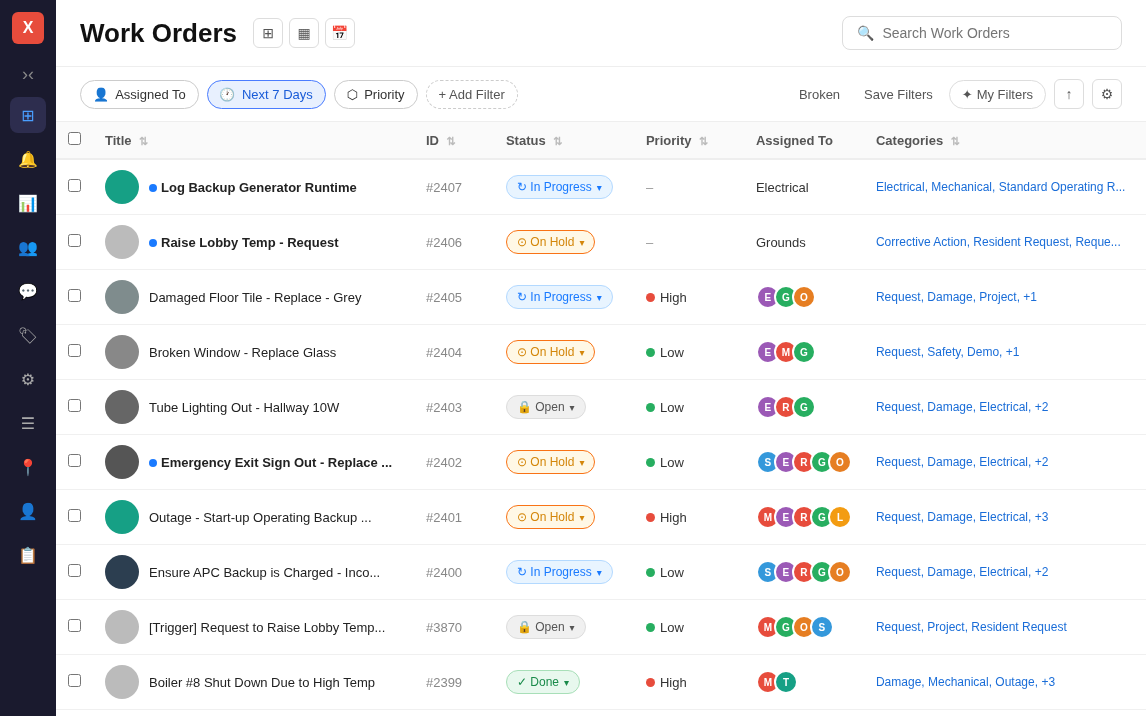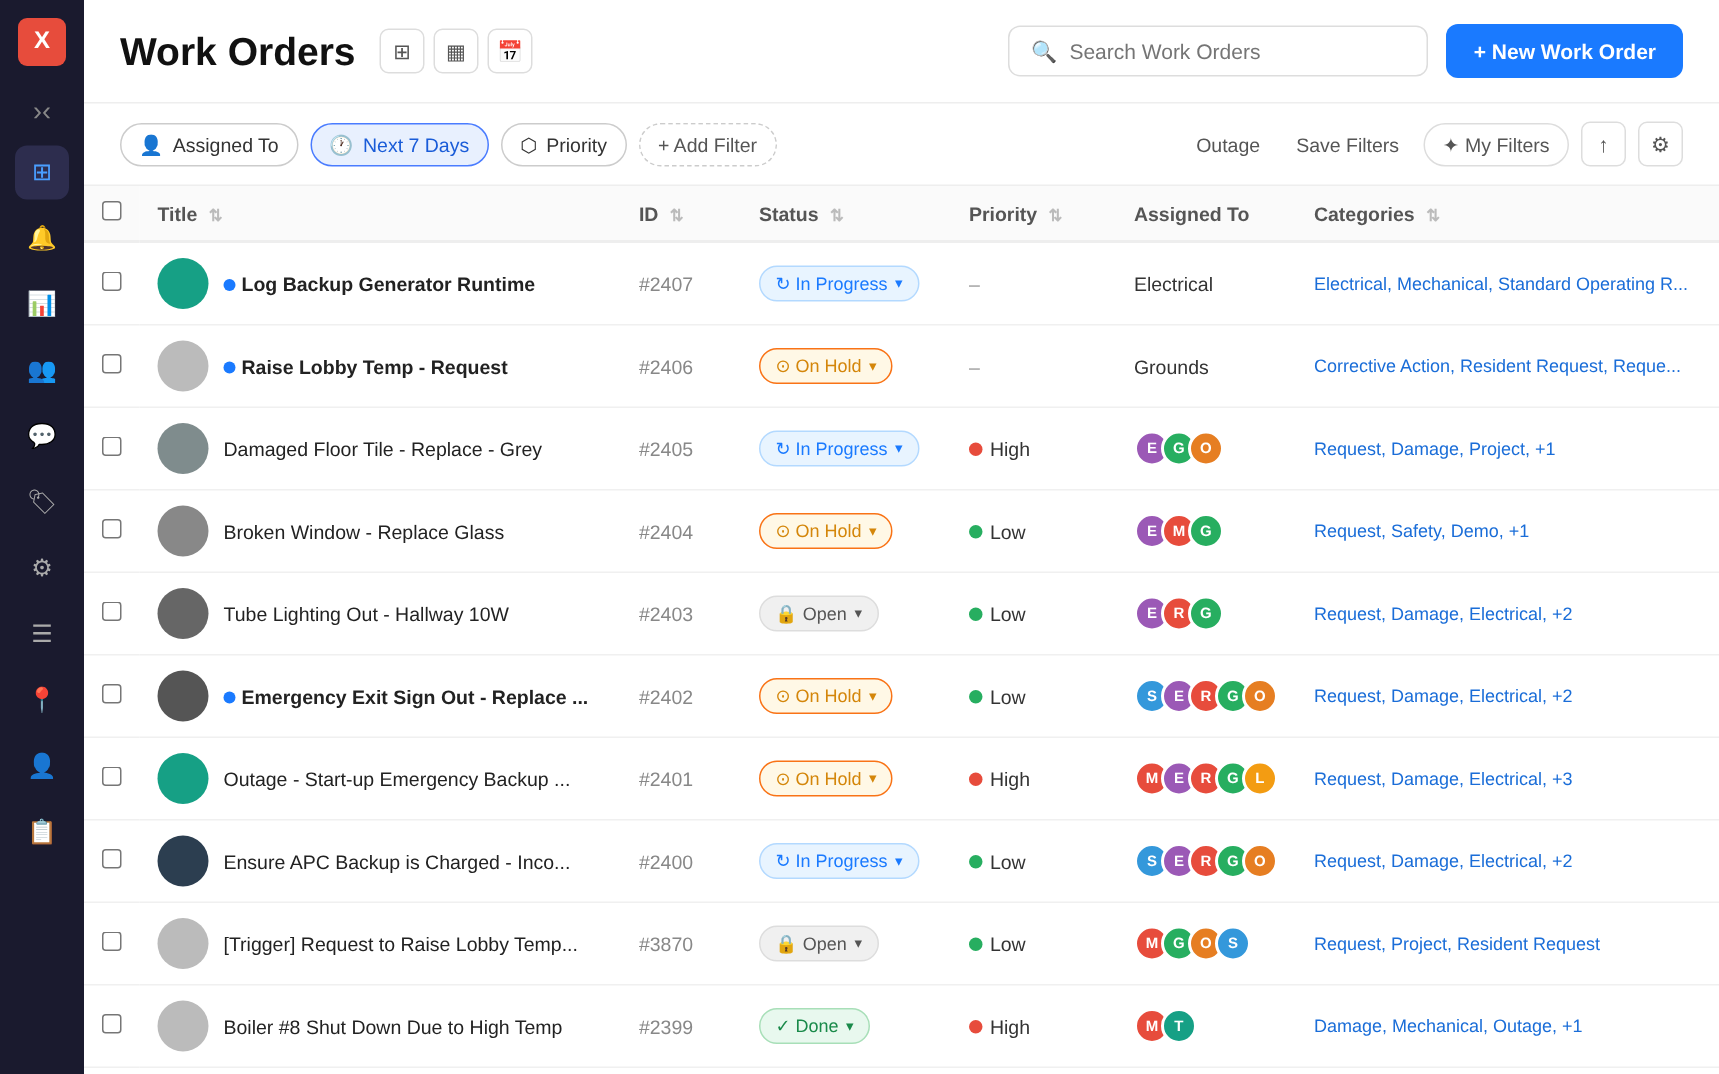--- a/index.html
+++ b/index.html
@@ -110,39 +110,38 @@
     <div class="view-icons">
       <button class="view-icon-btn">⊞</button>
       <button class="view-icon-btn">▦</button>
       <button class="view-icon-btn">📅</button>
     </div>
     <div class="spacer"></div>
     <div class="search-bar">
       <span>🔍</span>
       <input type="text" placeholder="Search Work Orders" style="">
     </div>
-    <button class="new-order-btn">+ New Work Order</button>
   </div>
 
   <div class="filters">
     <div class="filter-chip">
       <span>👤</span>
       <span>Assigned To</span>
     </div>
     <div class="filter-chip active">
       <span>🕐</span>
       <span>Next 7 Days</span>
     </div>
     <div class="filter-chip">
       <span>⬡</span>
       <span>Priority</span>
     </div>
     <button class="add-filter-btn">+ Add Filter</button>
     <div class="filter-actions">
-      <button>Outage</button>
+      <button>Broken</button>
       <button>Save Filters</button>
       <button class="my-filters-btn">
         <span>✦</span>
         <span>My Filters</span>
       </button>
       <div class="icon-btn">↑</div>
       <div class="icon-btn">⚙</div>
     </div>
   </div>
 
@@ -270,21 +269,21 @@
                 <div class="assigned-avatar av-o">O</div>
               </div>
             </td>
             <td class="categories">Request, Damage, Electrical, +2</td>
           </tr>
           <tr>
             <td class="checkbox-cell"><input type="checkbox" style=""></td>
             <td>
               <div class="title-cell">
     <div class="avatar-img" style="background:#16a085"></div>
-    <span class="title-text ">Outage - Start-up Emergency Backup ...</span>
+    <span class="title-text ">Outage - Start-up Operating Backup ...</span>
   </div>
             </td>
             <td style="color: rgb(136, 136, 136);">#2401</td>
             <td><span class="status-badge status-on-hold">⊙ On Hold <span style="font-size:10px">▾</span></span></td>
             <td><span><span class="priority-dot priority-high"></span>High</span></td>
             <td>
               <div class="assigned-avatars">
                 <div class="assigned-avatar av-m">M</div>
                 <div class="assigned-avatar av-e">E</div>
                 <div class="assigned-avatar av-r">R</div>
@@ -347,19 +346,19 @@
             </td>
             <td style="color: rgb(136, 136, 136);">#2399</td>
             <td><span class="status-badge status-done">✓ Done <span style="font-size:10px">▾</span></span></td>
             <td><span><span class="priority-dot priority-high"></span>High</span></td>
             <td>
               <div class="assigned-avatars">
                 <div class="assigned-avatar av-m">M</div>
                 <div class="assigned-avatar av-teal">T</div>
               </div>
             </td>
-            <td class="categories">Damage, Mechanical, Outage, +1</td>
+            <td class="categories">Damage, Mechanical, Outage, +3</td>
           </tr>
         </tbody>
     </table>
   </div>
 
 </div>
 
 </body></html>

